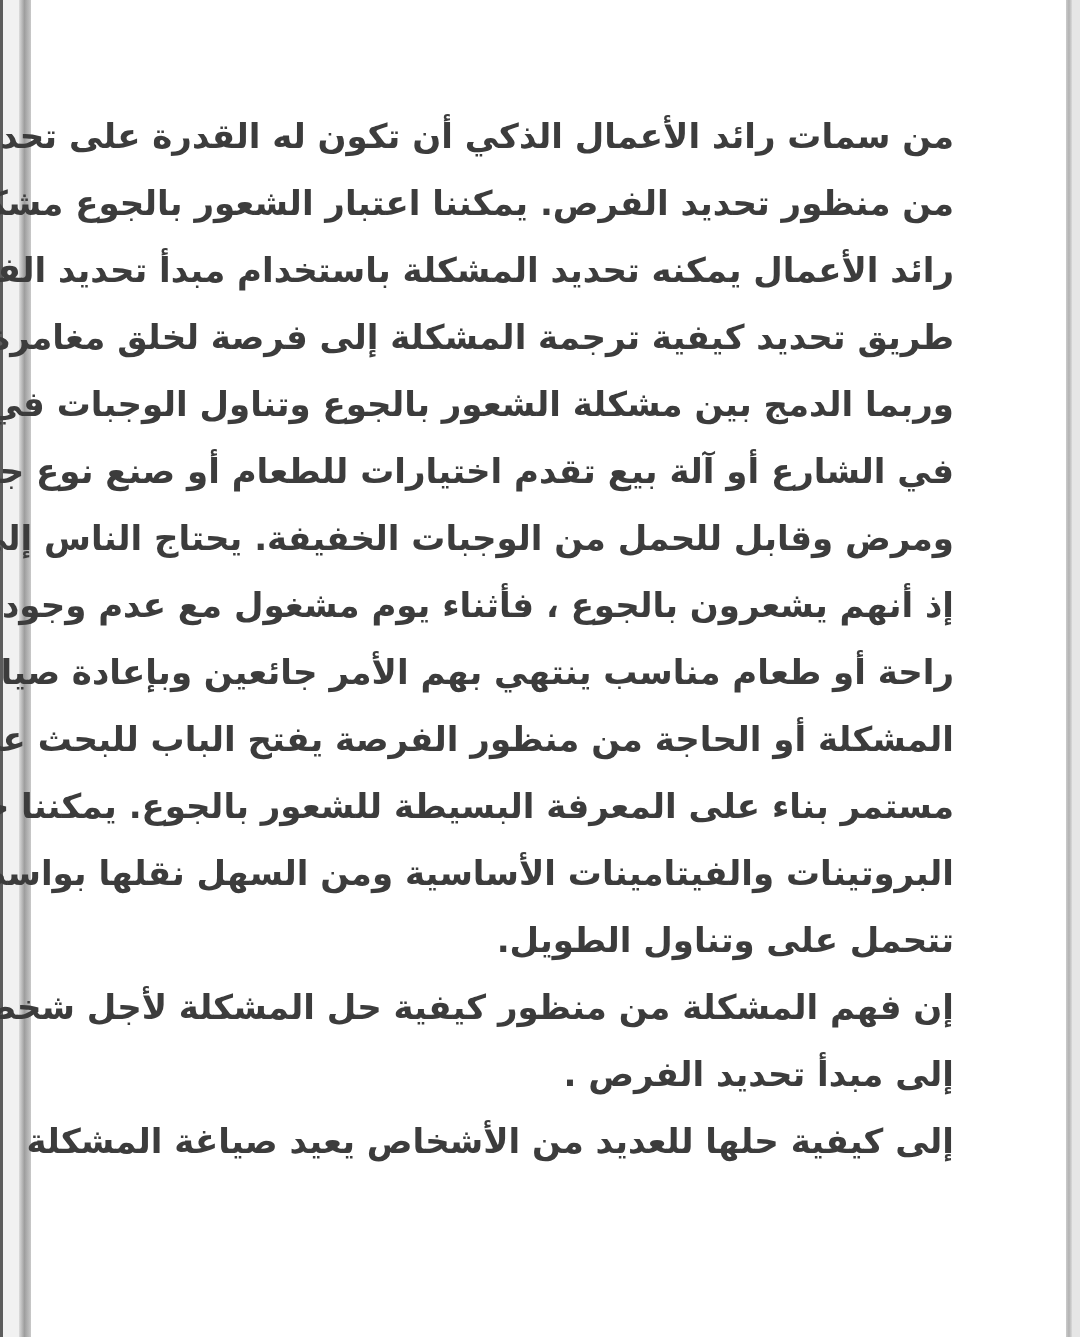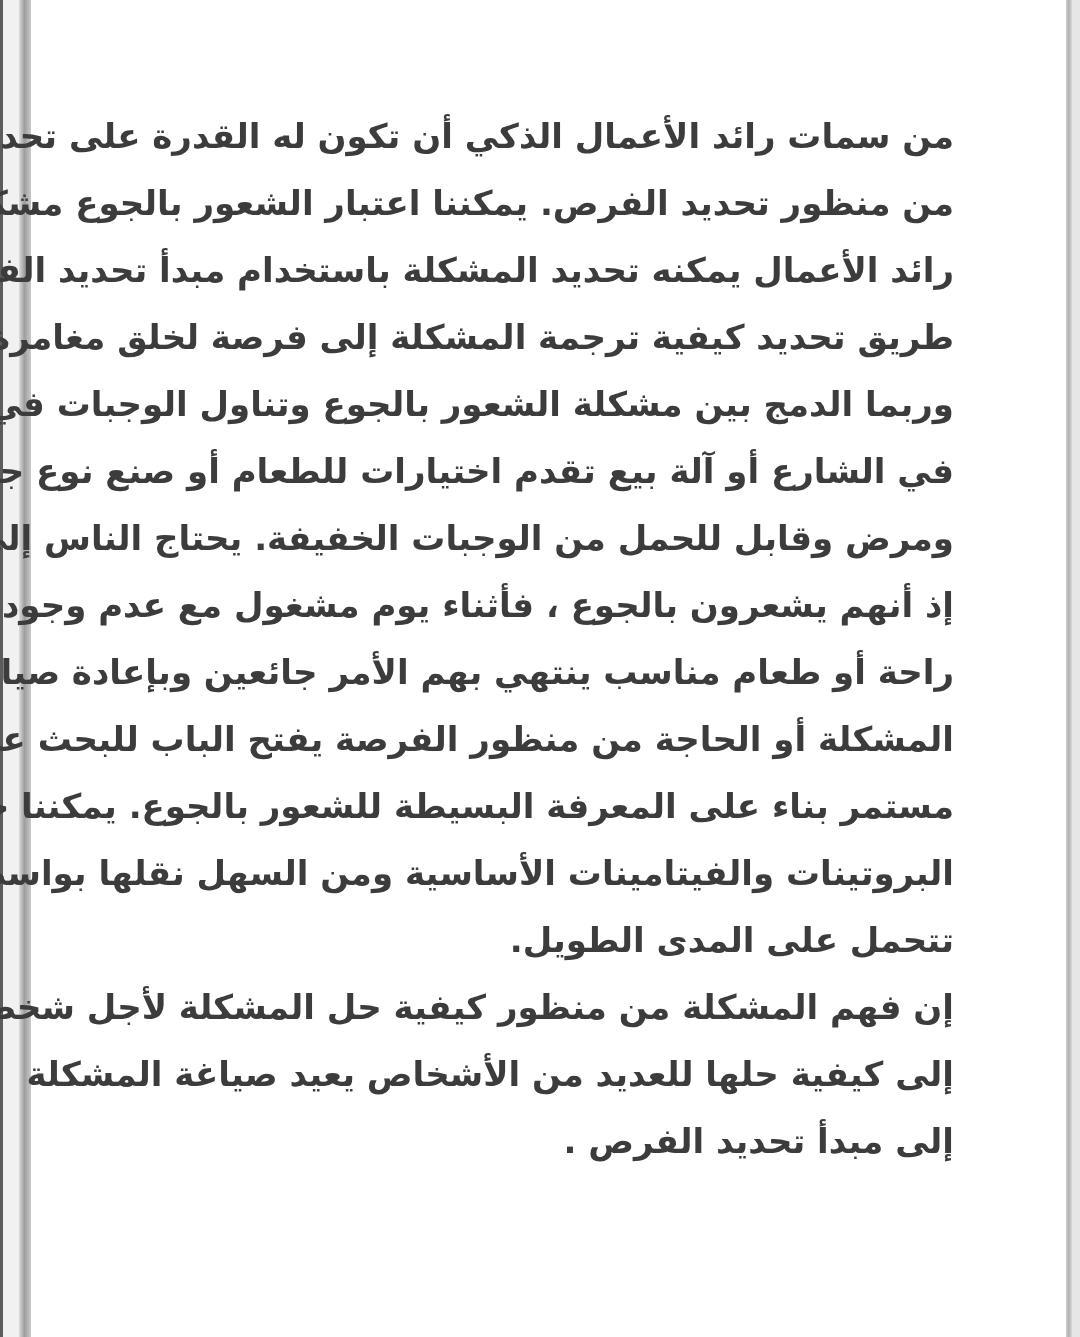--- a/index.html
+++ b/index.html
@@ -90,26 +90,26 @@
       <div class="line">رائد الأعمال يمكنه تحديد المشكلة باستخدام مبدأ تحديد الفرص عن</div>
       <div class="line">طريق تحديد كيفية ترجمة المشكلة إلى فرصة لخلق مغامرة جديدة ،</div>
       <div class="line">وربما الدمج بين مشكلة الشعور بالجوع وتناول الوجبات في كشك</div>
       <div class="line">في الشارع أو آلة بيع تقدم اختيارات للطعام أو صنع نوع جديد مغذ</div>
       <div class="line">ومرض وقابل للحمل من الوجبات الخفيفة. يحتاج الناس إلى الطعام</div>
       <div class="line">إذ أنهم يشعرون بالجوع ، فأثناء يوم مشغول مع عدم وجود فترة</div>
       <div class="line">راحة أو طعام مناسب ينتهي بهم الأمر جائعين وبإعادة صياغة</div>
       <div class="line">المشكلة أو الحاجة من منظور الفرصة يفتح الباب للبحث عن حل</div>
       <div class="line">مستمر بناء على المعرفة البسيطة للشعور بالجوع. يمكننا حل هذه</div>
       <div class="line">البروتينات والفيتامينات الأساسية ومن السهل نقلها بواسطة رفوف</div>
-      <div class="line">تتحمل على المدى الطويل.</div>
+      <div class="line">تتحمل على وتناول الطويل.</div>
     </div>
 
     <div>
       <div class="line">إن فهم المشكلة من منظور كيفية حل المشكلة لأجل شخص معين</div>
+      <div class="line">إلى مبدأ تحديد الفرص .</div>
       <div class="line">إلى كيفية حلها للعديد من الأشخاص يعيد صياغة المشكلة</div>
-      <div class="line">إلى مبدأ تحديد الفرص .</div>
     </div>
 
   </div>
 </div>
 
 <div class="page-border-right"></div>
 <div class="gutter-right"></div>
 
 </body></html>

